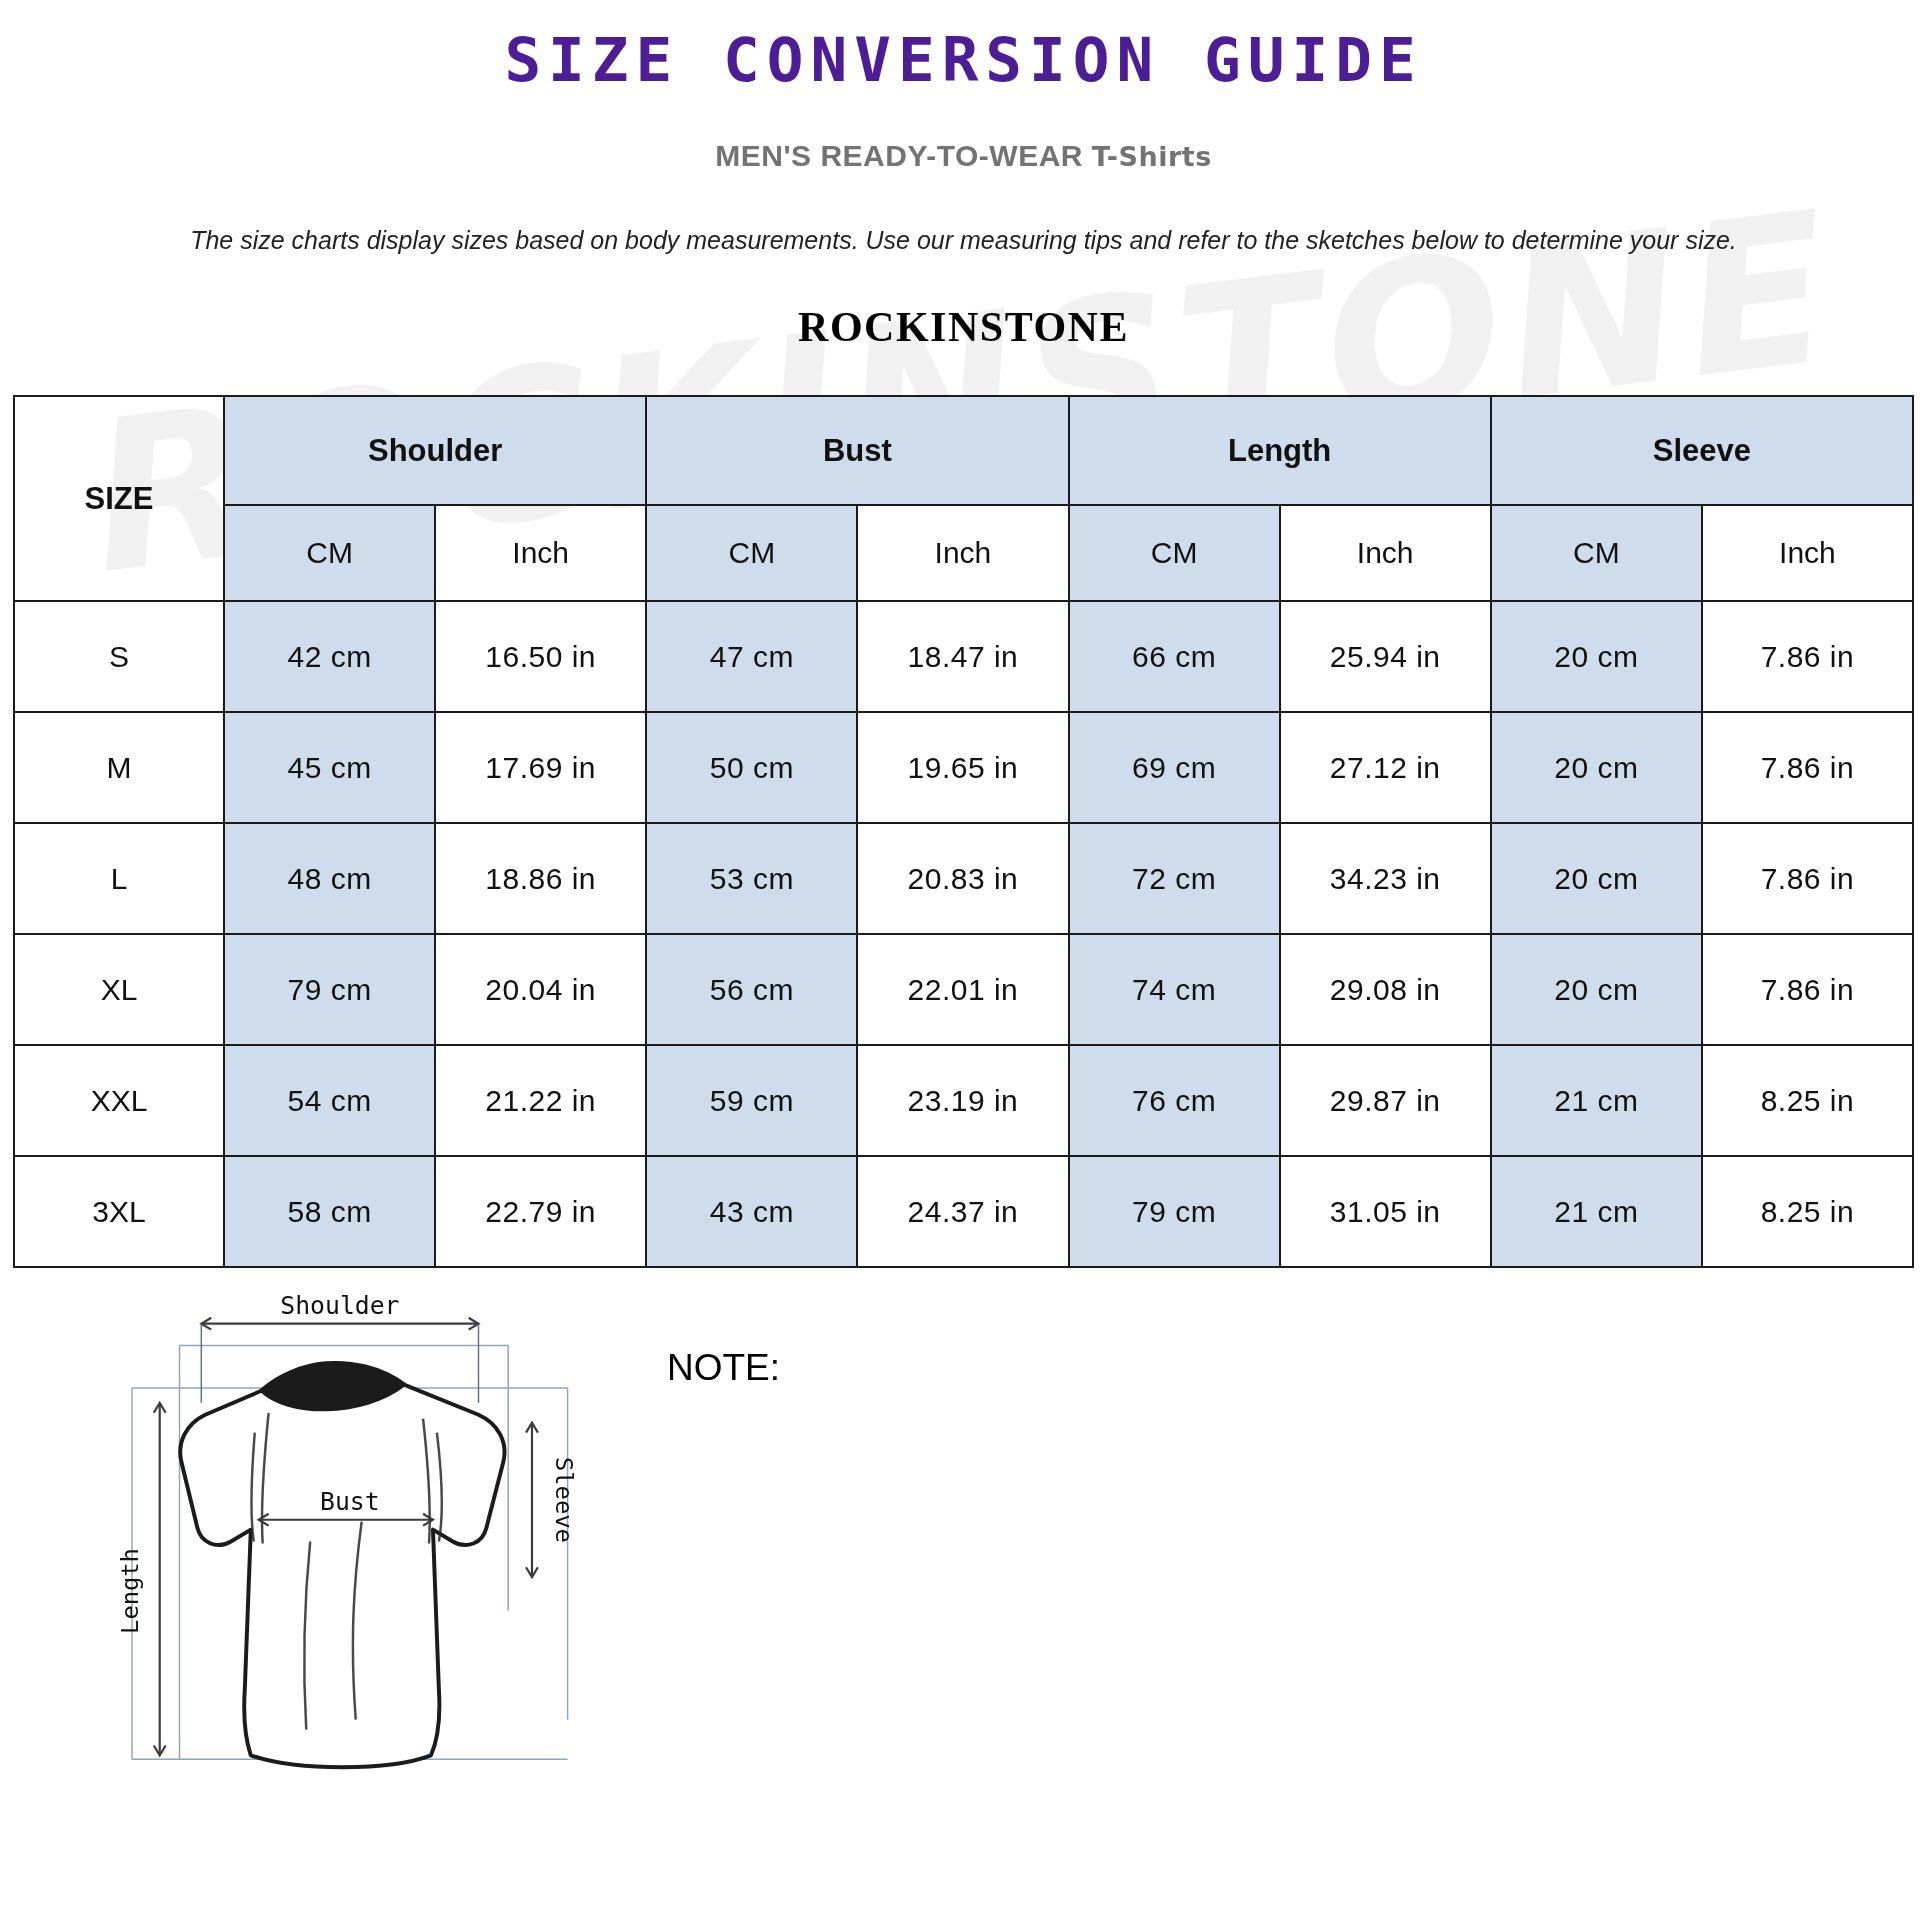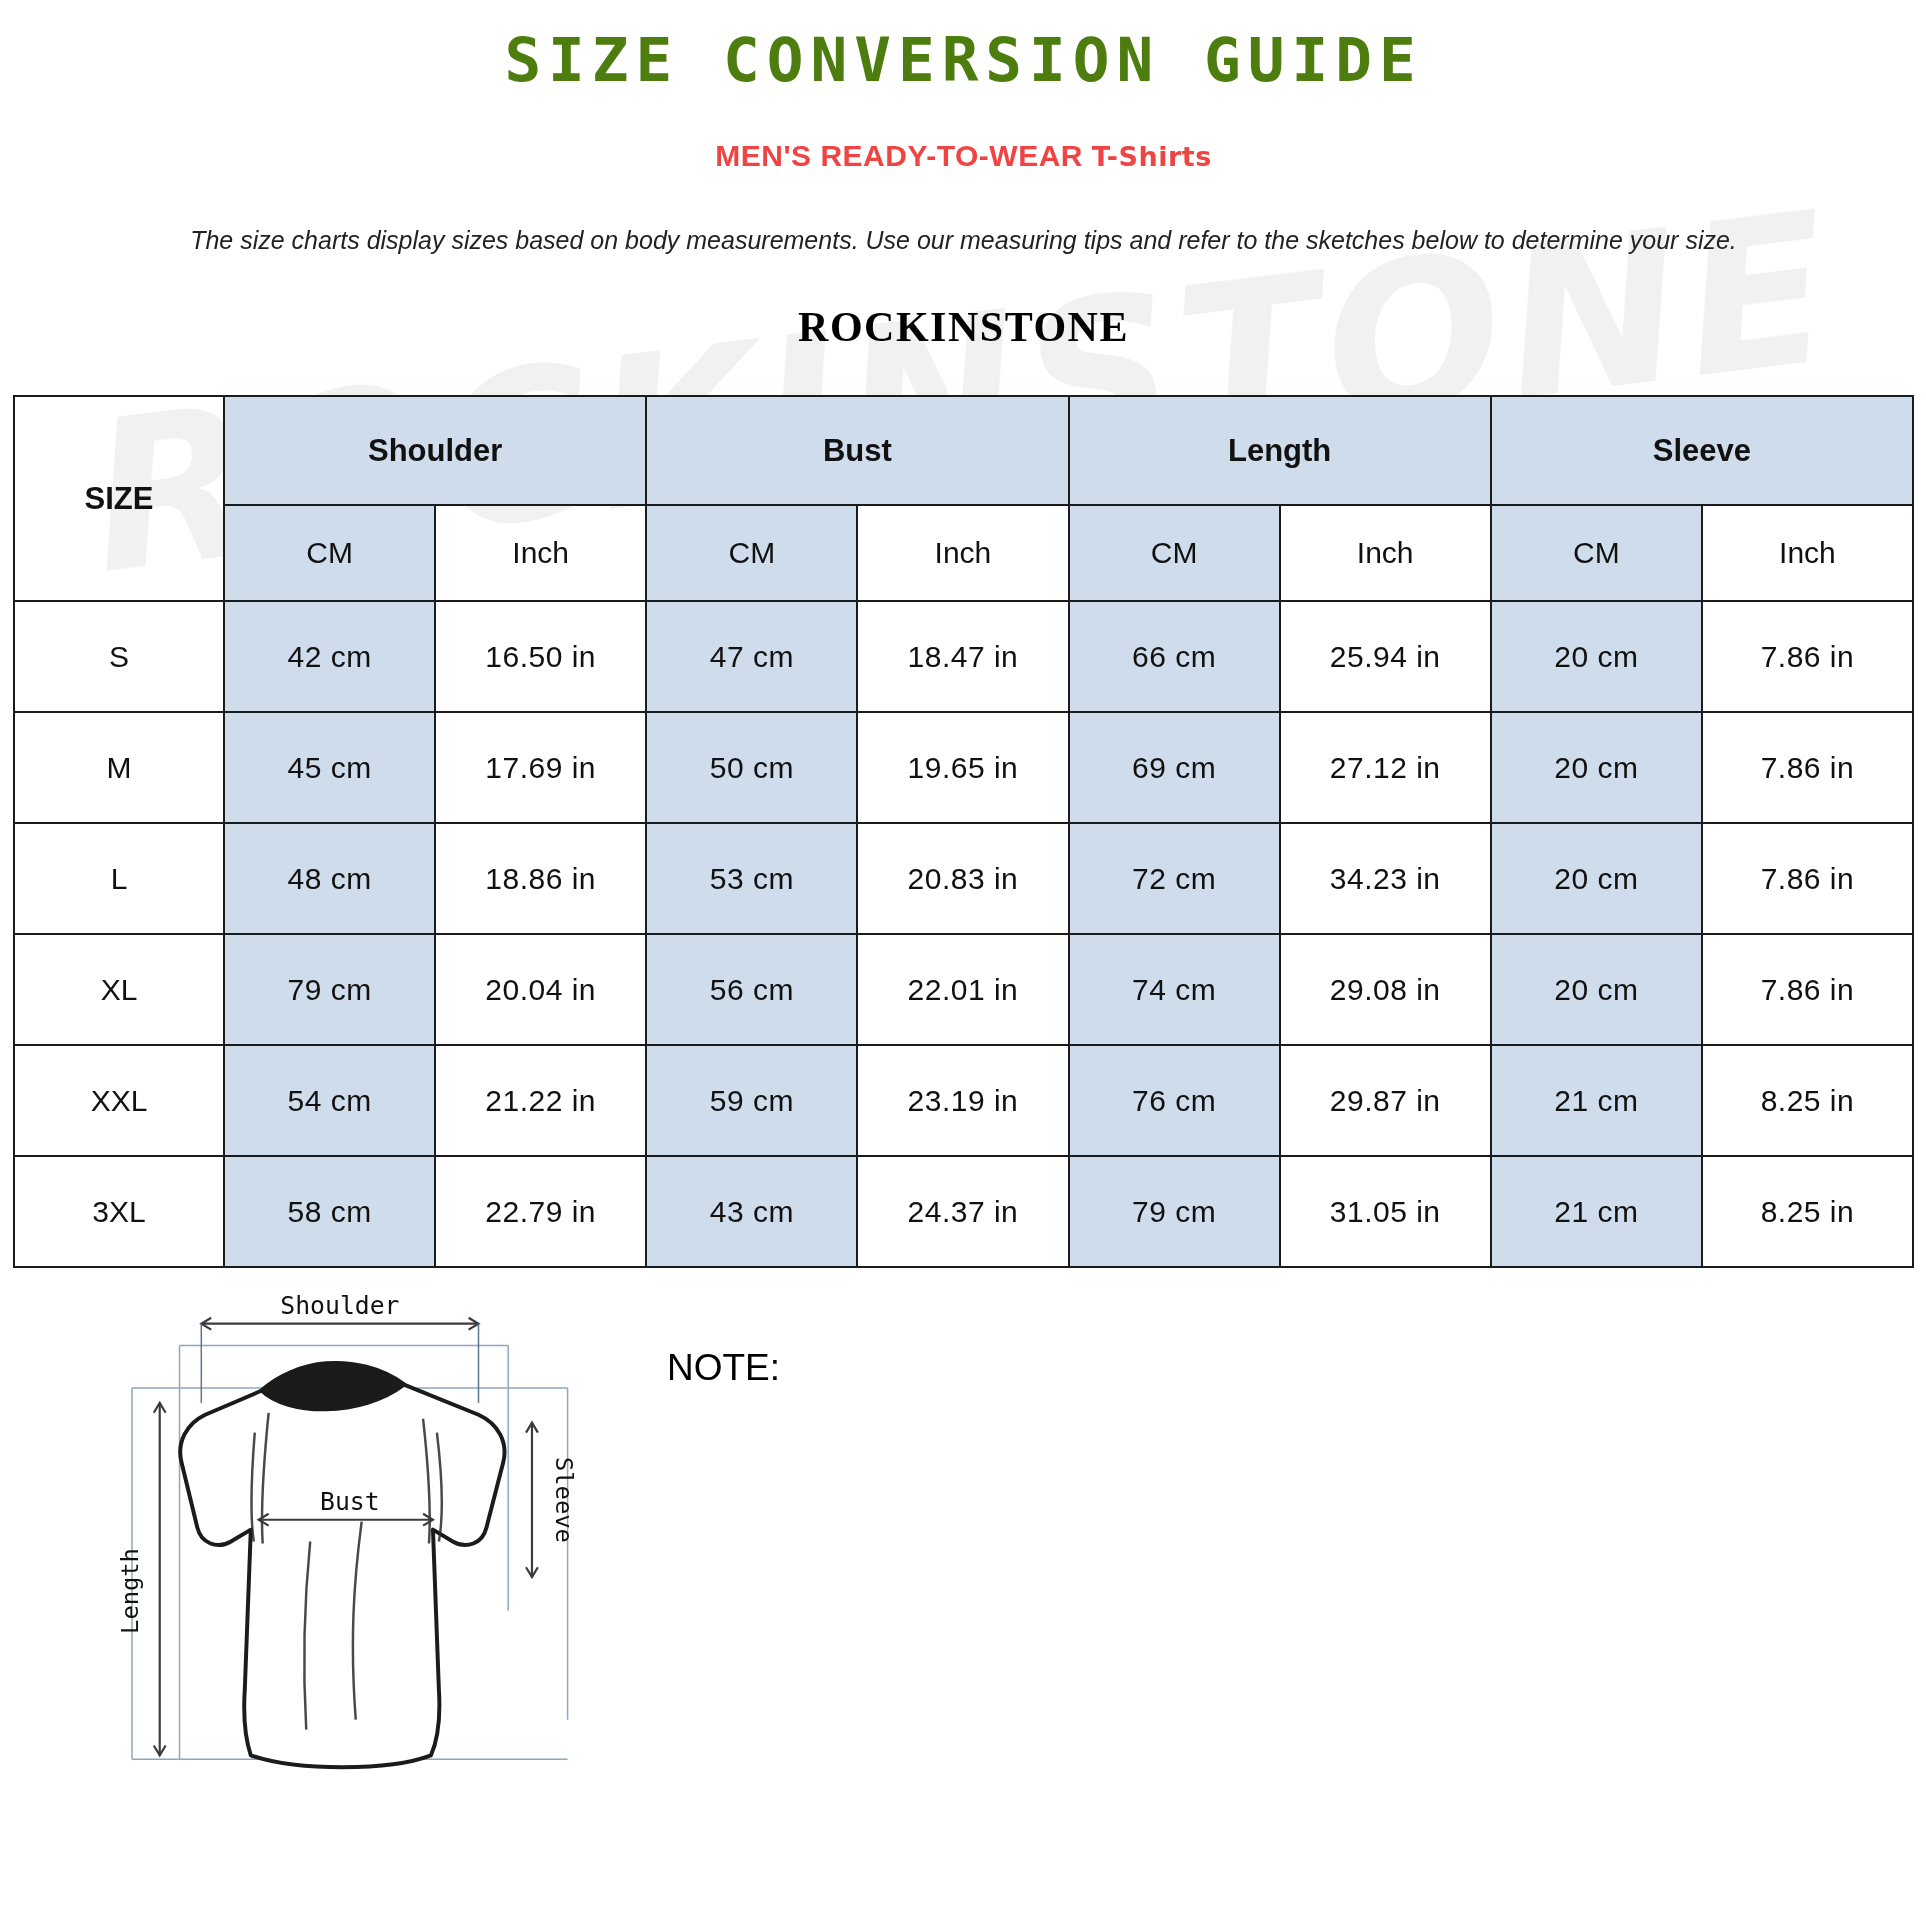--- a/index.html
+++ b/index.html
@@ -47,29 +47,29 @@
   }
 
   
   .title {
     text-align: center;
     font-family: "DejaVu Sans Mono", monospace;
     font-size: 61px;
     font-weight: 700;
     letter-spacing: 7px;
     margin: 24px 0 0 0;
-    color: #4d7c0f;
+    color: #4c1d95;
   }
   .subtitle {
     text-align: center;
     margin-top: 44px;
     font-size: 30px;
     font-weight: 700;
     letter-spacing: 0.5px;
-    color: #ef4444;
+    color: #737373;
   }
   .subtitle .ready {
     font-family: "Liberation Sans", sans-serif;
   }
   .subtitle .tshirts {
     font-family: "DejaVu Sans", sans-serif;
     font-size: 27px;
   }
   .desc {
     text-align: center;

